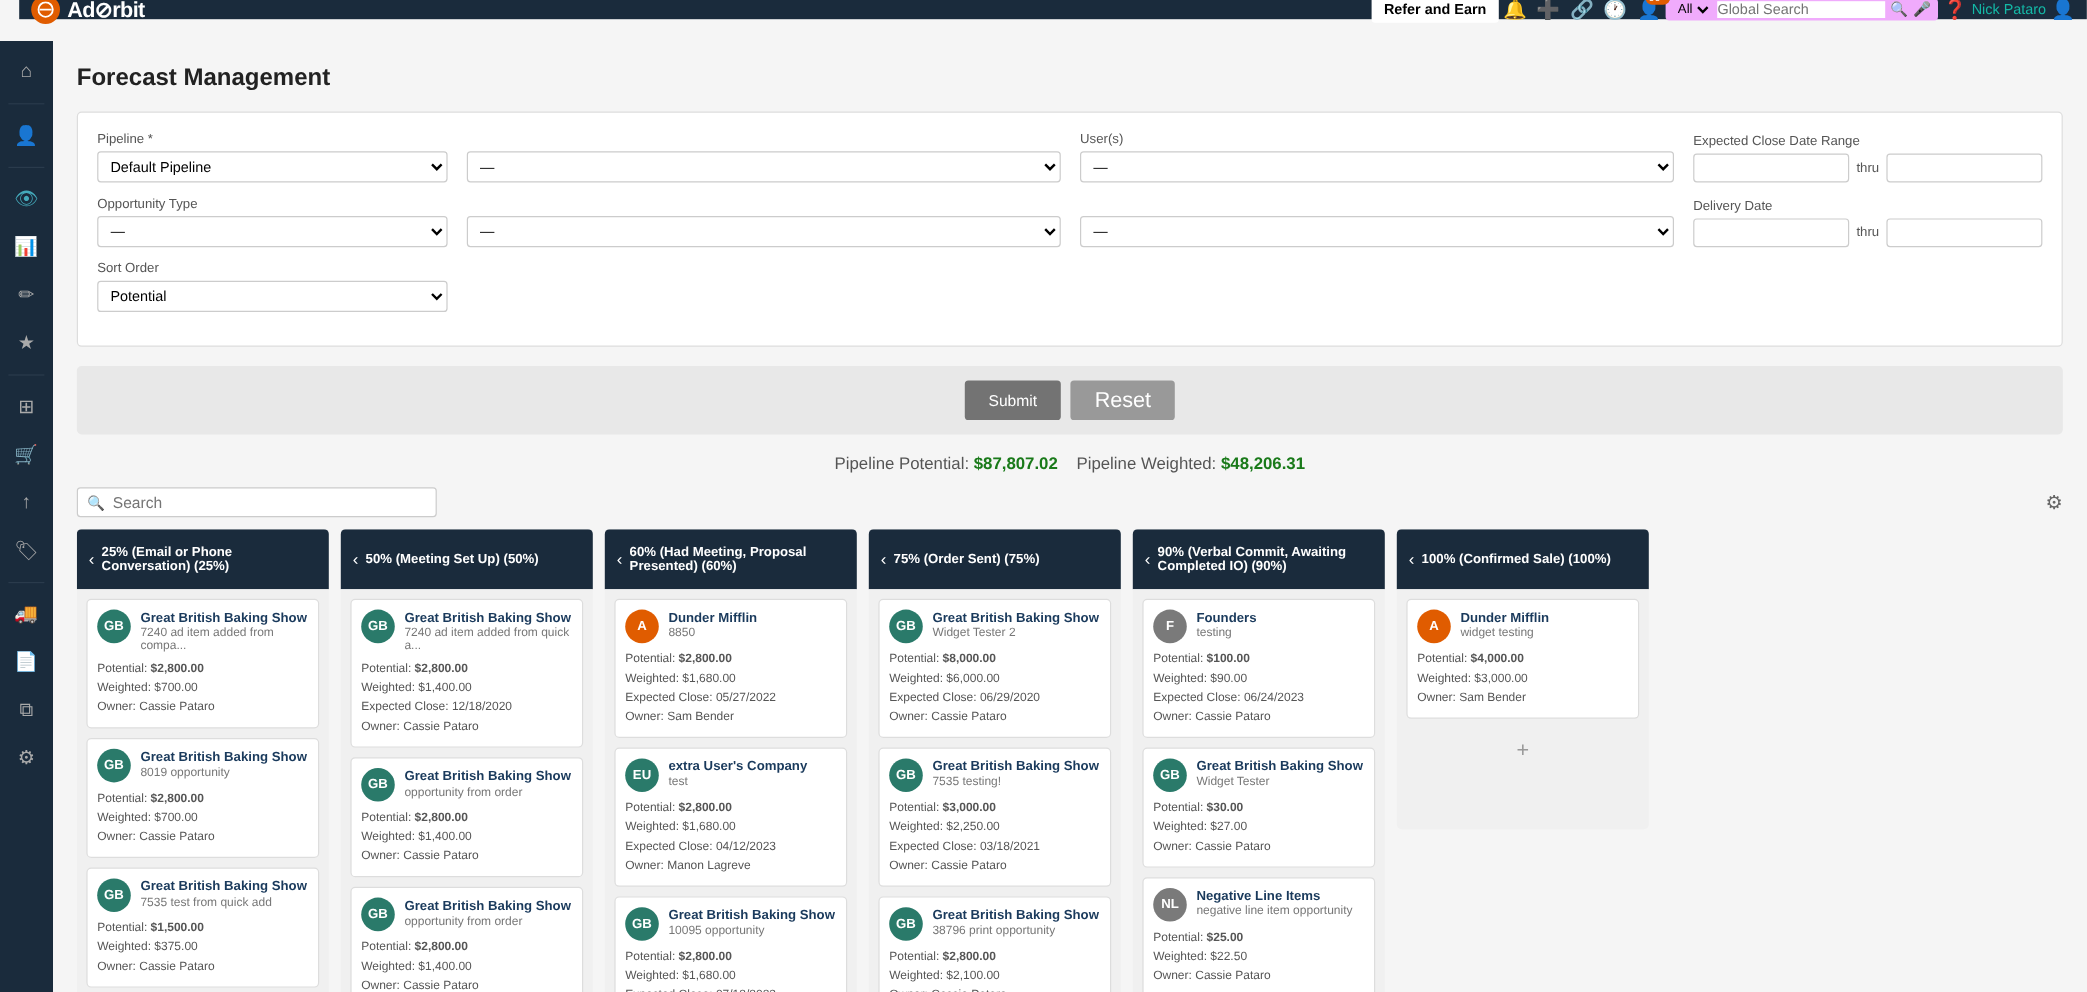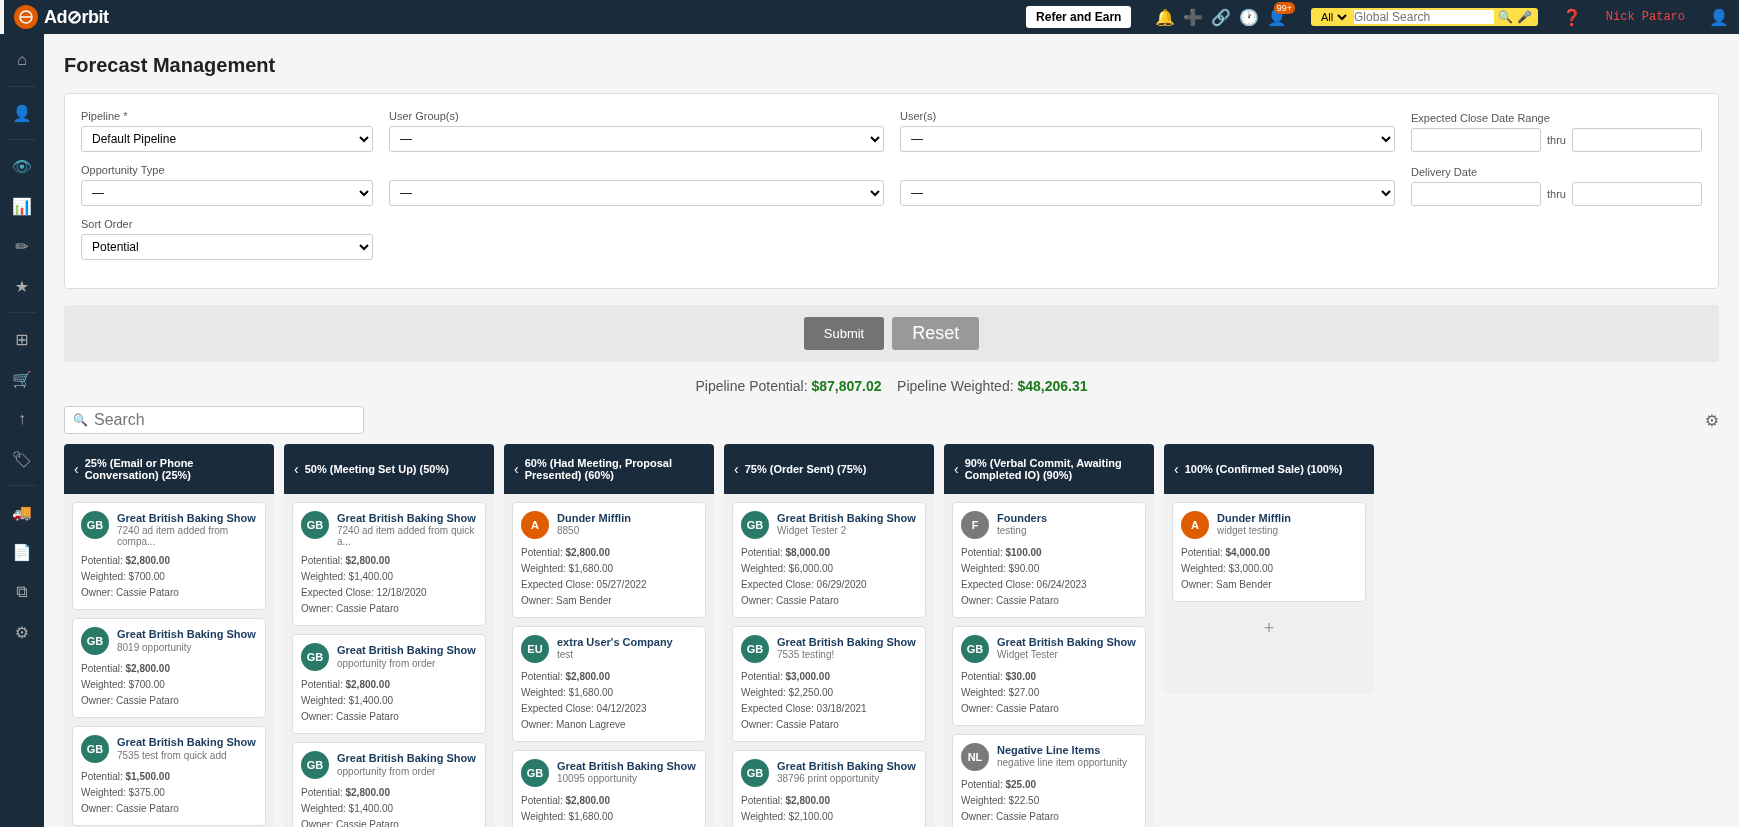--- a/index.html
+++ b/index.html
@@ -1,27 +1,27 @@
 <!DOCTYPE html>
 <html><head>
   <meta charset="utf-8">
   <style>
     * { box-sizing: border-box; margin: 0; padding: 0; }
     body { font-family: Arial, sans-serif; font-size: 12px; background: #f5f5f5; color: #333; overflow-x: hidden; }
 
     
     .topnav {
       background: #1a2b3c;
-      height: 34px;
+      height: 16px;
       display: flex;
       align-items: center;
       padding: 0 10px;
-      gap: 24px;
+      gap: 4px;
       position: fixed;
-      top: 0; left: 4px; right: 0;
+      top: 0; left: 16px; right: 0;
       z-index: 100;
     }
     .topnav-logo {
       display: flex; align-items: center; gap: 6px;
     }
     .logo-circle {
       width: 24px; height: 24px; border-radius: 50%;
       background: #e05c00;
       display: flex; align-items: center; justify-content: center;
       color: white; font-weight: bold; font-size: 10px;
@@ -43,29 +43,29 @@
     .notif-badge {
       position: relative; display: inline-block;
     }
     .badge {
       position: absolute; top: -6px; right: -8px;
       background: #e05c00; color: white; border-radius: 8px;
       font-size: 9px; padding: 1px 3px; min-width: 16px; text-align: center;
     }
     .search-container {
       display: flex; align-items: center;
-      background: #fde047; border-radius: 3px; padding: 2px 6px; gap: 4px;
+      background: #f0abfc; border-radius: 3px; padding: 2px 6px; gap: 4px;
     }
     .search-select {
       border: none; outline: none; font-size: 11px; background: transparent;
     }
     .search-input {
       border: none; outline: none; font-size: 12px; width: 140px;
     }
-    .topnav-user { color: #ef4444; font-size: 12px; cursor: pointer; font-family: Liberation Mono, monospace; }
+    .topnav-user { color: #14b8a6; font-size: 12px; cursor: pointer; }
 
     
     .sidebar {
       position: fixed; top: 34px; left: 0; bottom: 0;
       width: 44px; background: #1a2b3c;
       display: flex; flex-direction: column; align-items: center;
       padding-top: 8px; gap: 4px;
       z-index: 99;
       overflow-y: auto;
     }
@@ -140,21 +140,21 @@
     .board-search-bar {
       display: flex; align-items: center; justify-content: space-between;
       margin-bottom: 10px;
     }
     .board-search {
       display: flex; align-items: center; gap: 6px;
       border: 1px solid #ccc; background: white; border-radius: 3px;
       padding: 4px 8px; width: 300px;
     }
     .board-search input {
-      border: none; outline: none; font-size: 16px; flex: 1;
+      border: none; outline: none; font-size: 13px; flex: 1;
     }
     .gear-icon { color: #666; cursor: pointer; font-size: 16px; }
 
     
     .kanban-board {
       display: flex; gap: 10px; overflow-x: auto;
     }
     .kanban-column {
       min-width: 210px; width: 210px; flex-shrink: 0;
     }
@@ -264,21 +264,20 @@
 
   <div class="filter-panel">
     <div class="filter-row">
       <div class="filter-group">
         <label class="filter-label">Pipeline *</label>
         <select class="filter-select filter-select-wide">
           <option>Default Pipeline</option>
         </select>
       </div>
       <div class="filter-group" style="flex:1">
-        <label class="filter-label">User Group(s)</label>
         <select class="filter-select filter-select-full">
           <option>—</option>
         </select>
       </div>
       <div class="filter-group" style="flex:1">
         <label class="filter-label">User(s)</label>
         <select class="filter-select filter-select-full">
           <option>—</option>
         </select>
       </div>

